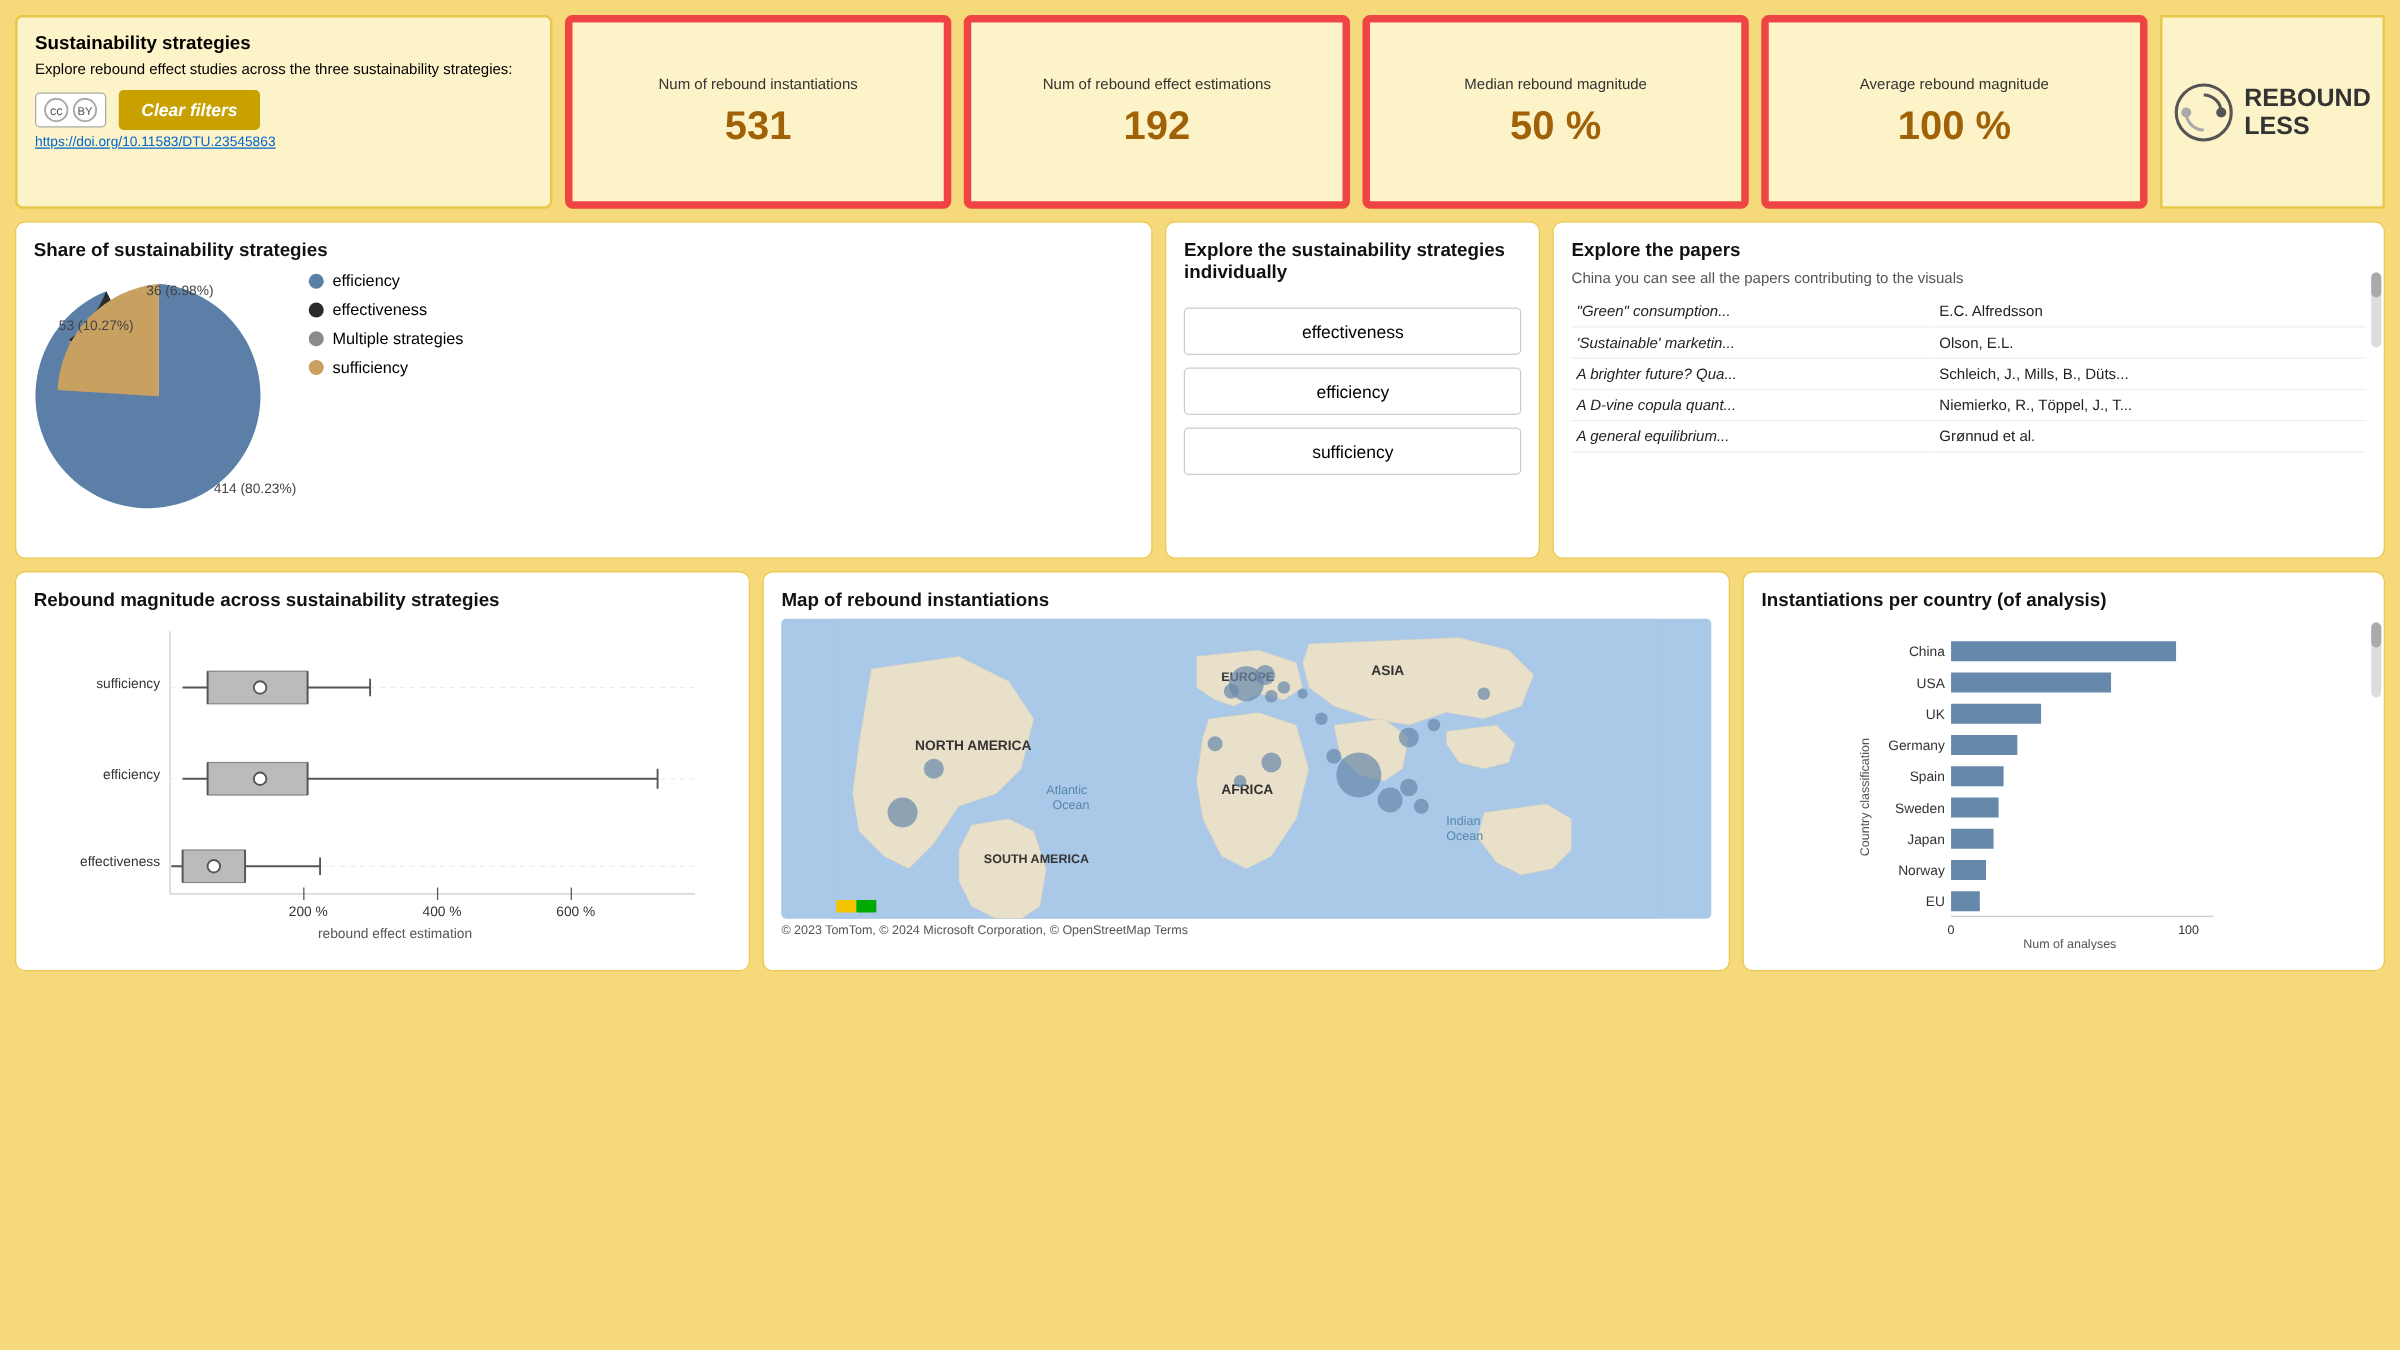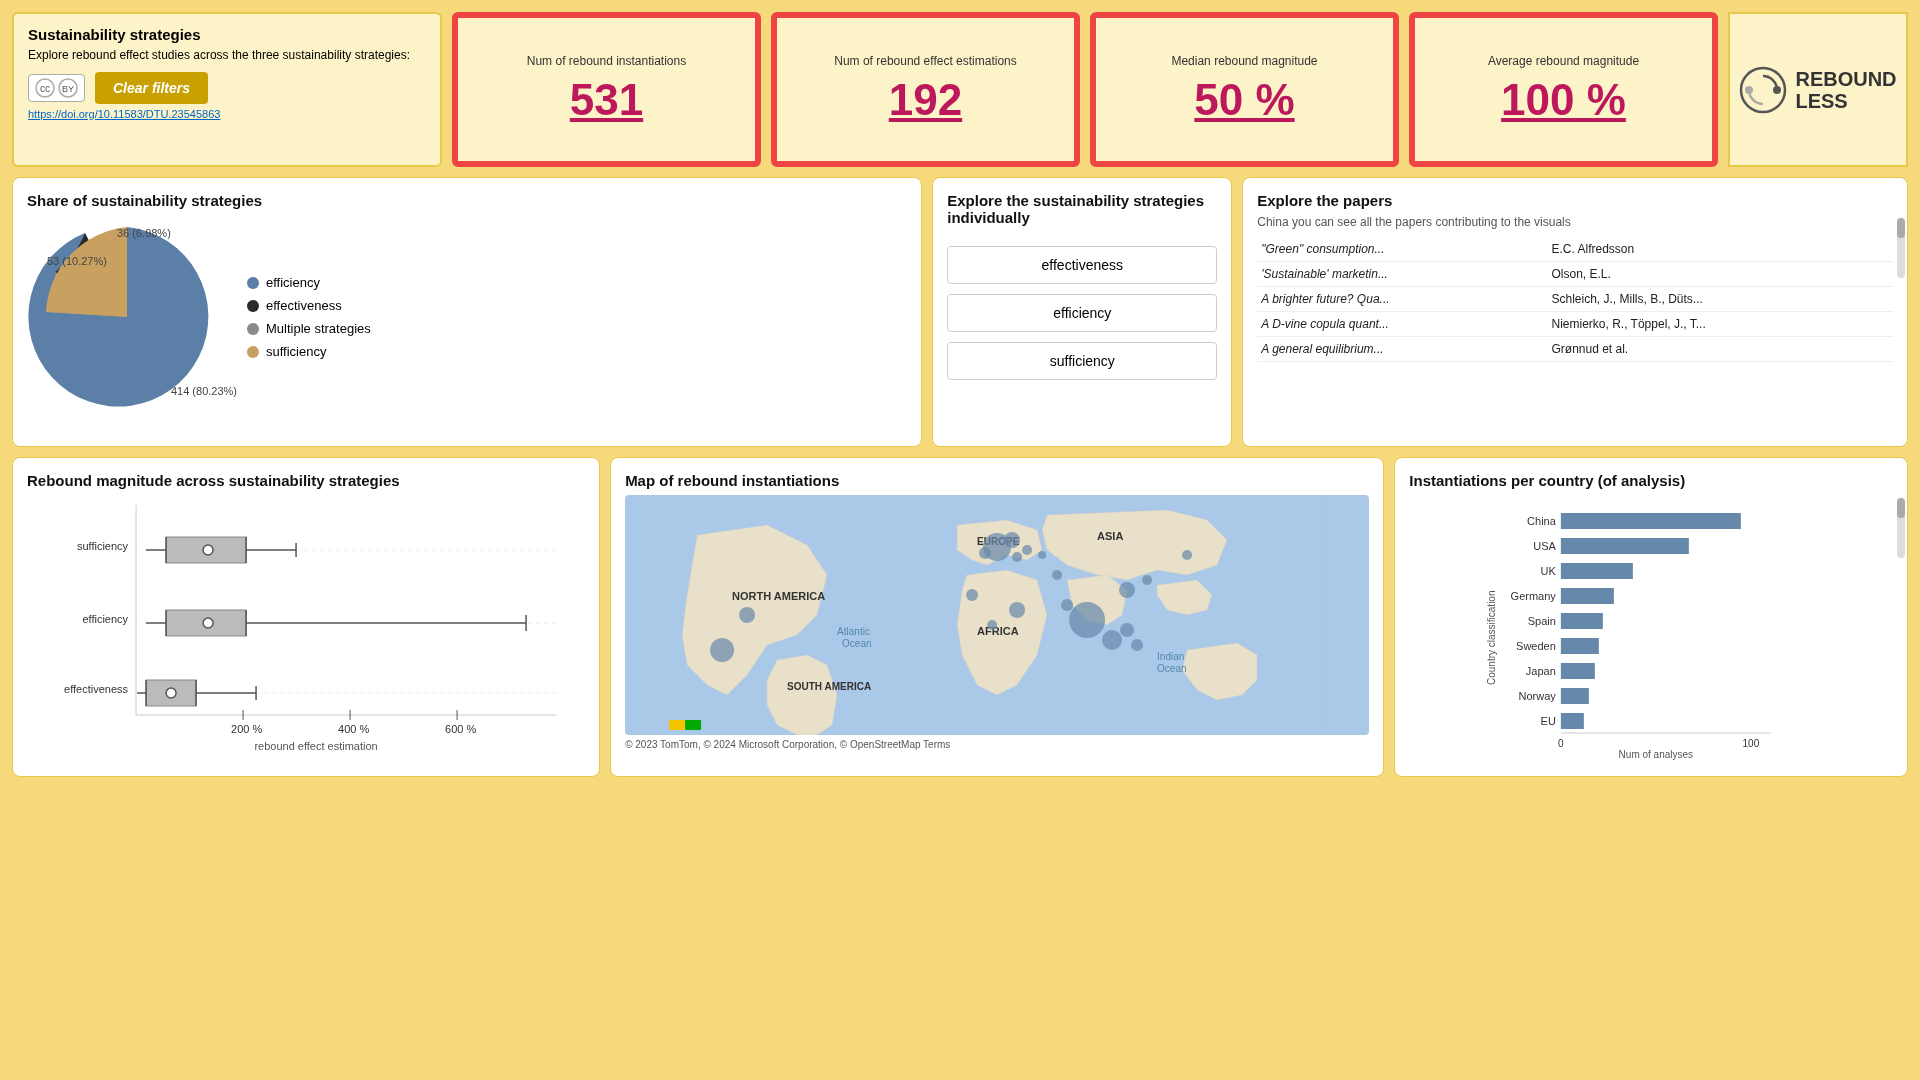--- a/index.html
+++ b/index.html
@@ -100,24 +100,23 @@
       flex: 1;
     }
     .stat-card .stat-label {
       font-size: 12px;
       text-align: center;
       color: #333;
       margin-bottom: 6px;
       line-height: 1.3;
     }
     .stat-card .stat-value {
-      font-size: 44px;
+      font-size: 32px;
       font-weight: bold;
-      color: #be185d;
-      text-decoration: underline;
+      color: #a16207;
     }
     .logo-area {
       background: #fdf3c8;
       border: 2px solid #e8c84a;
       border-radius: 0;
       padding: 10px 20px;
       display: flex;
       align-items: center;
       justify-content: center;
       width: 180px;
@@ -175,21 +174,21 @@
       color: #555;
       margin-bottom: 8px;
     }
 
     
     .pie-panel {
       flex: 1.8;
     }
     .pie-content {
       display: flex;
-      align-items: center;
+      align-items: flex-start;
       gap: 20px;
       margin-top: 8px;
     }
     .pie-chart-area {
       position: relative;
       width: 200px;
       height: 200px;
       flex-shrink: 0;
     }
     .pie-label-36 {

